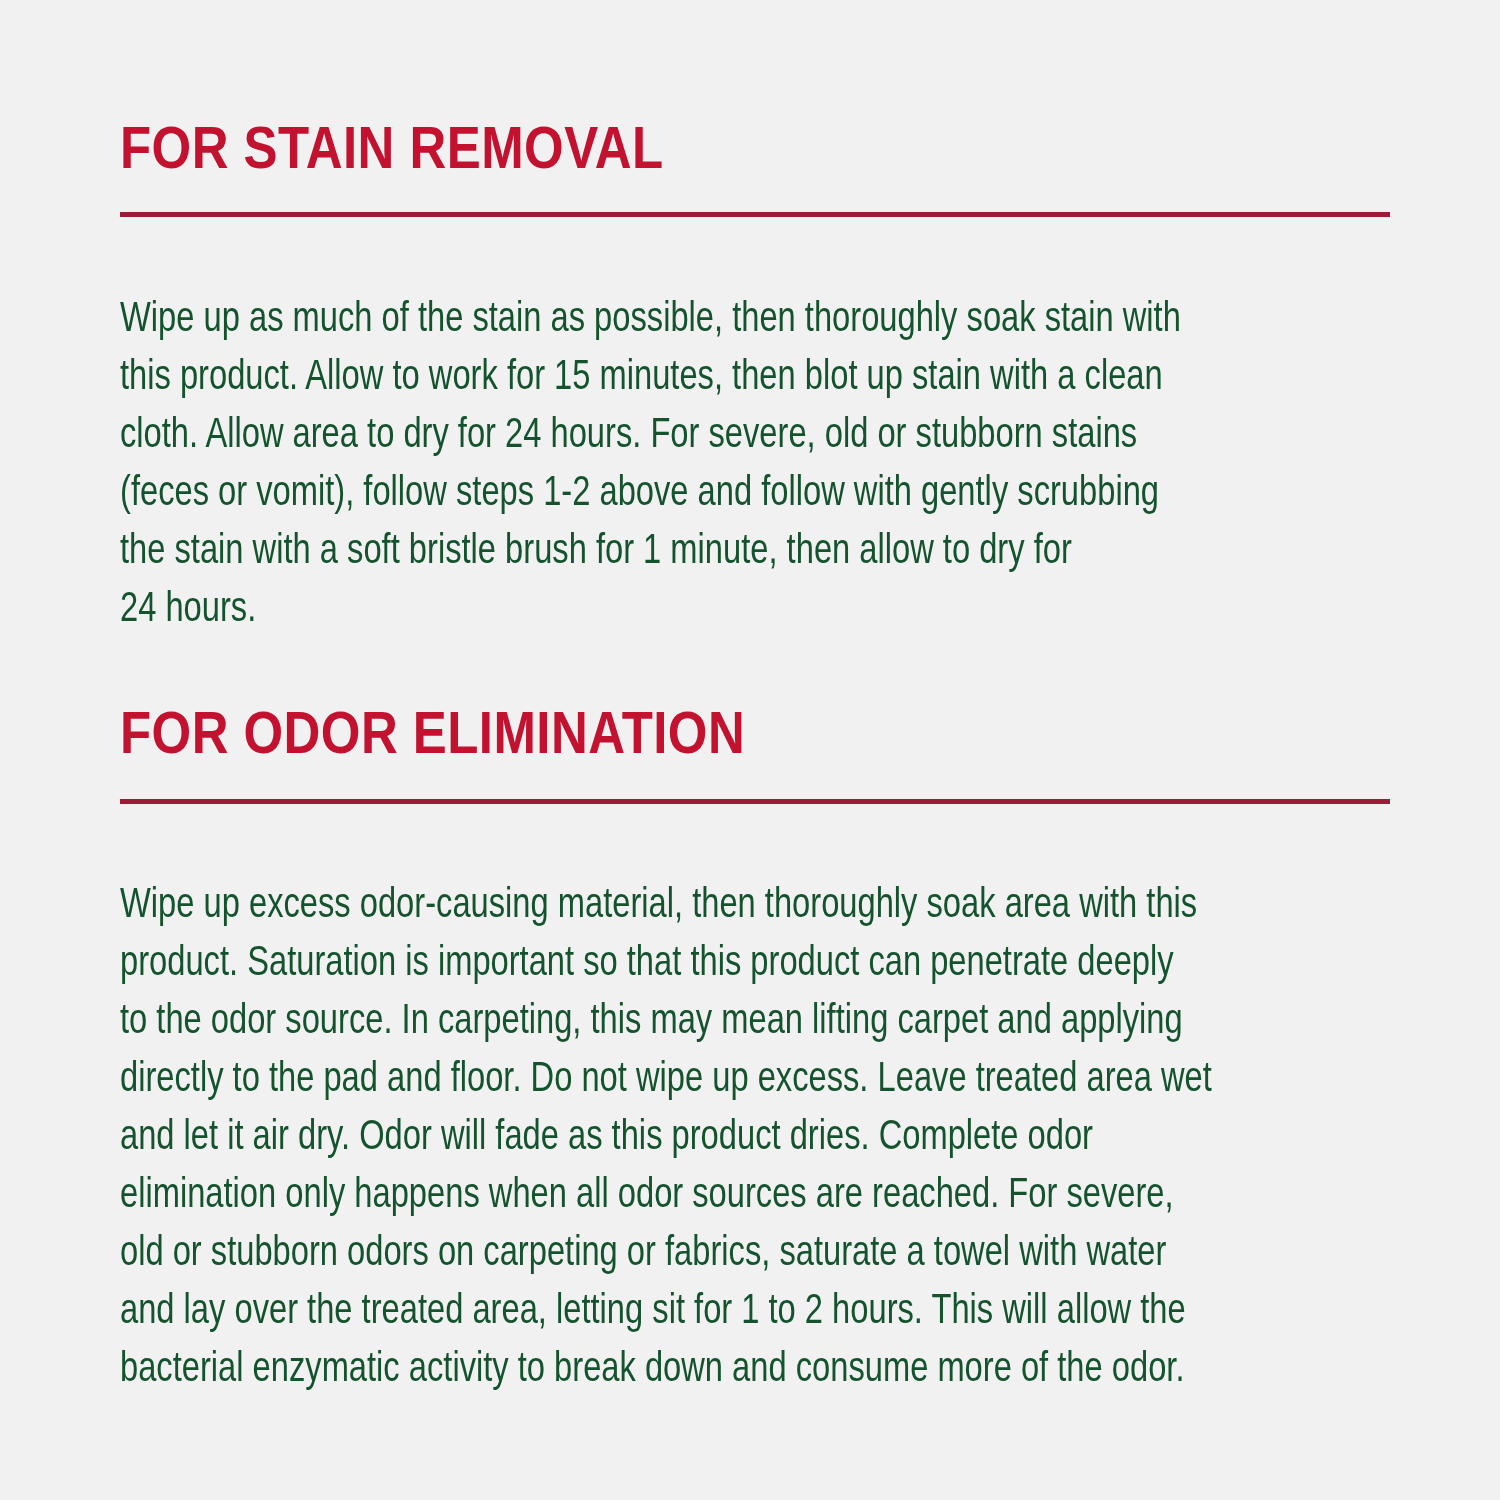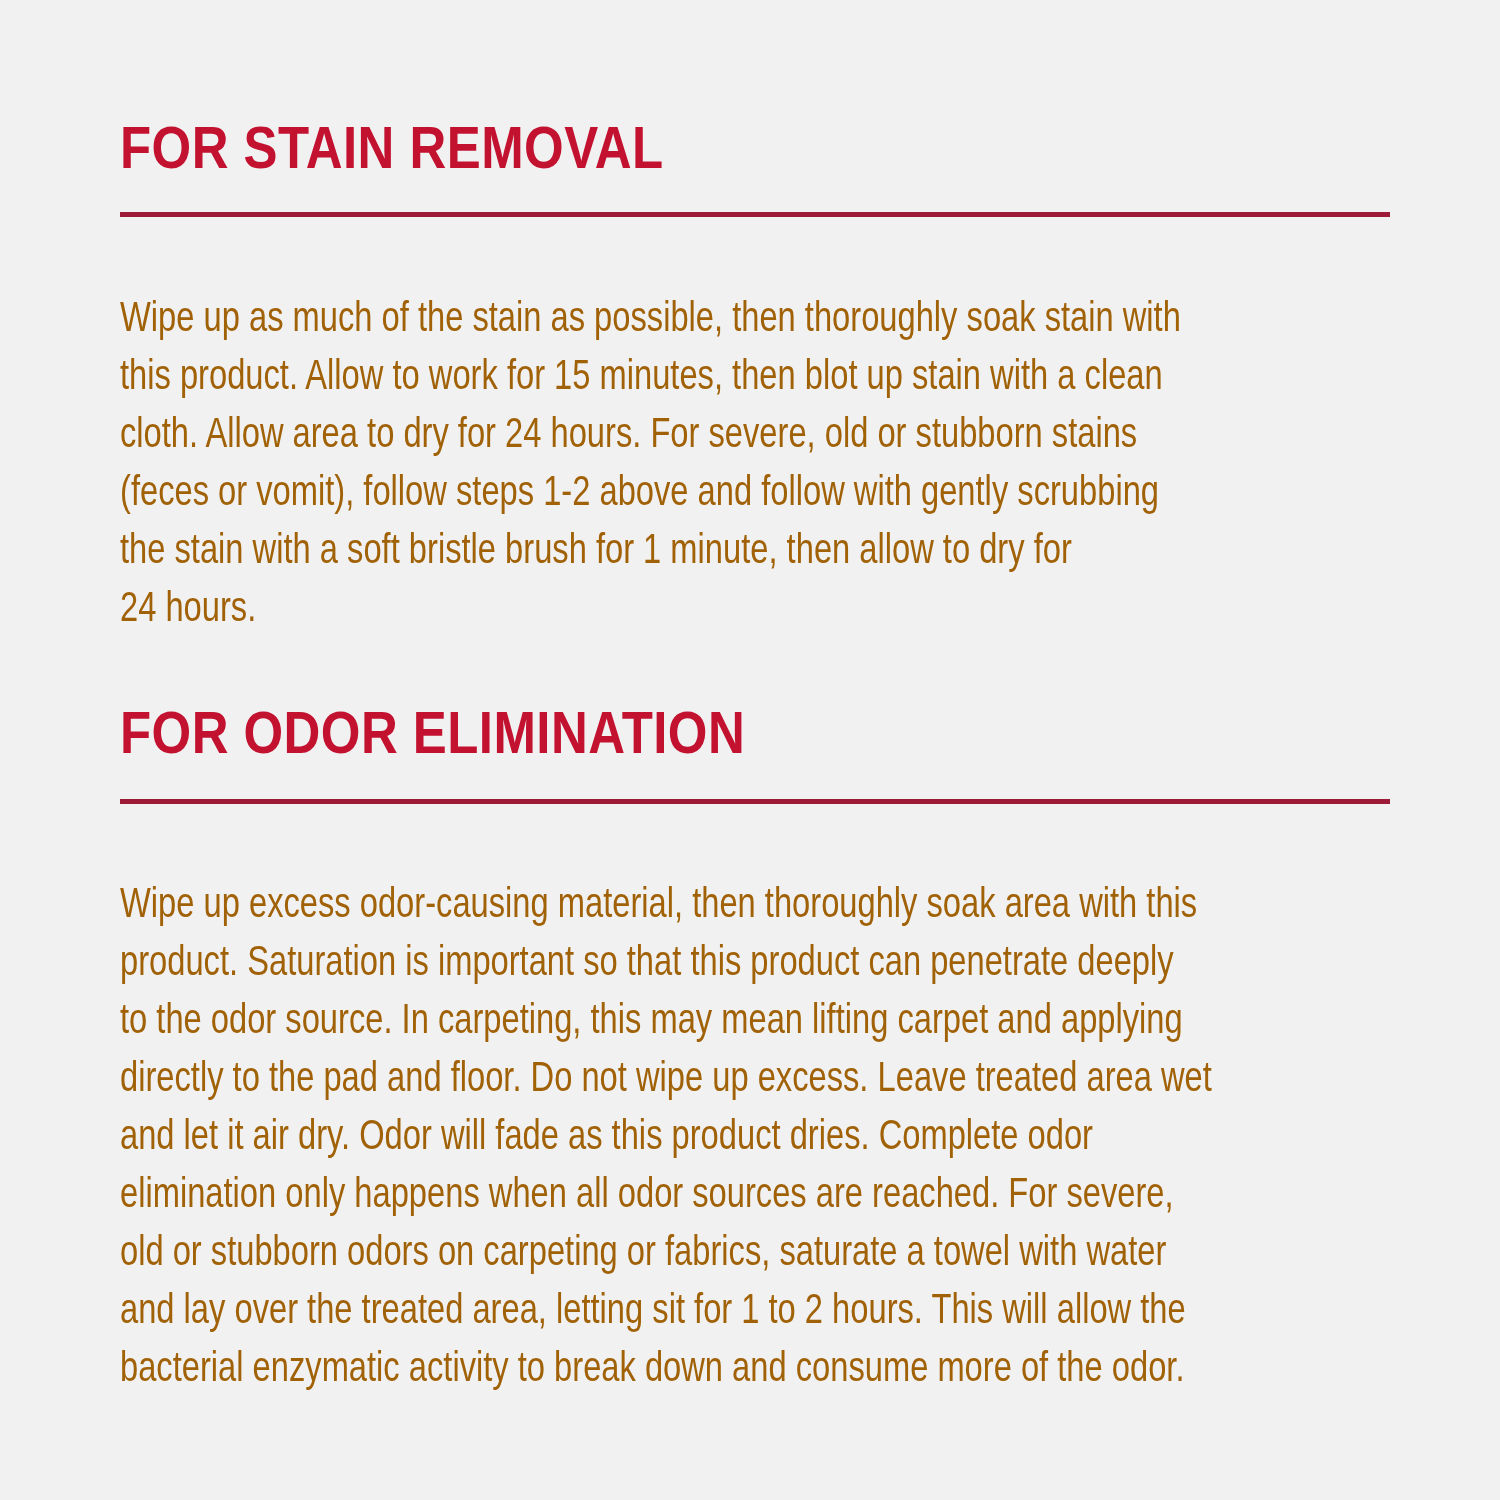--- a/index.html
+++ b/index.html
@@ -34,21 +34,21 @@
   }
   .section-rule {
     height: 5px;
     background: #9d1b37;
     border: none;
     margin: 34px 0 0 0;
     width: 1270px;
   }
   .instruction-paragraph {
     margin-top: 70px;
-    color: #a16207;
+    color: #14532d;
   }
   .instruction-line {
     font-size: 43px;
     line-height: 58px;
     height: 58px;
     white-space: nowrap;
     transform: scaleX(0.76);
     transform-origin: 0 50%;
     letter-spacing: 0px;
   }

